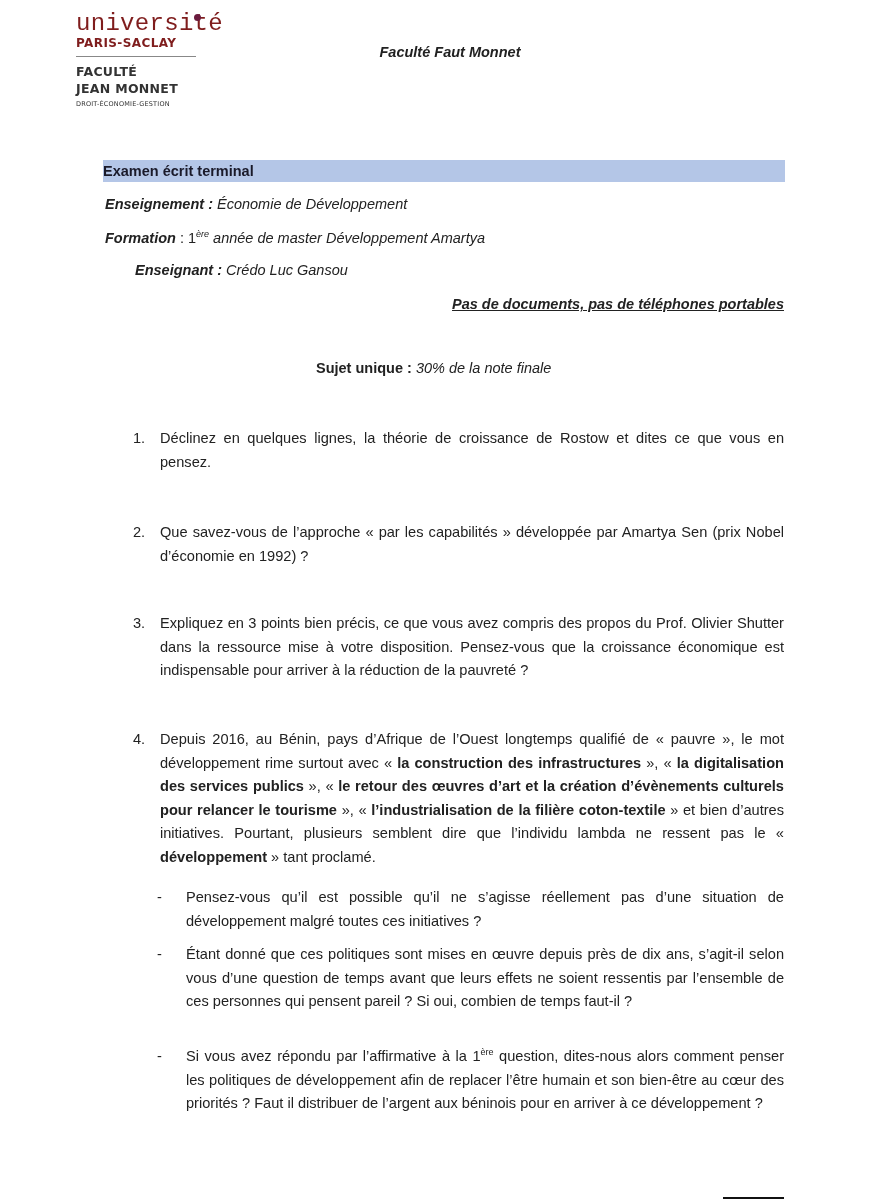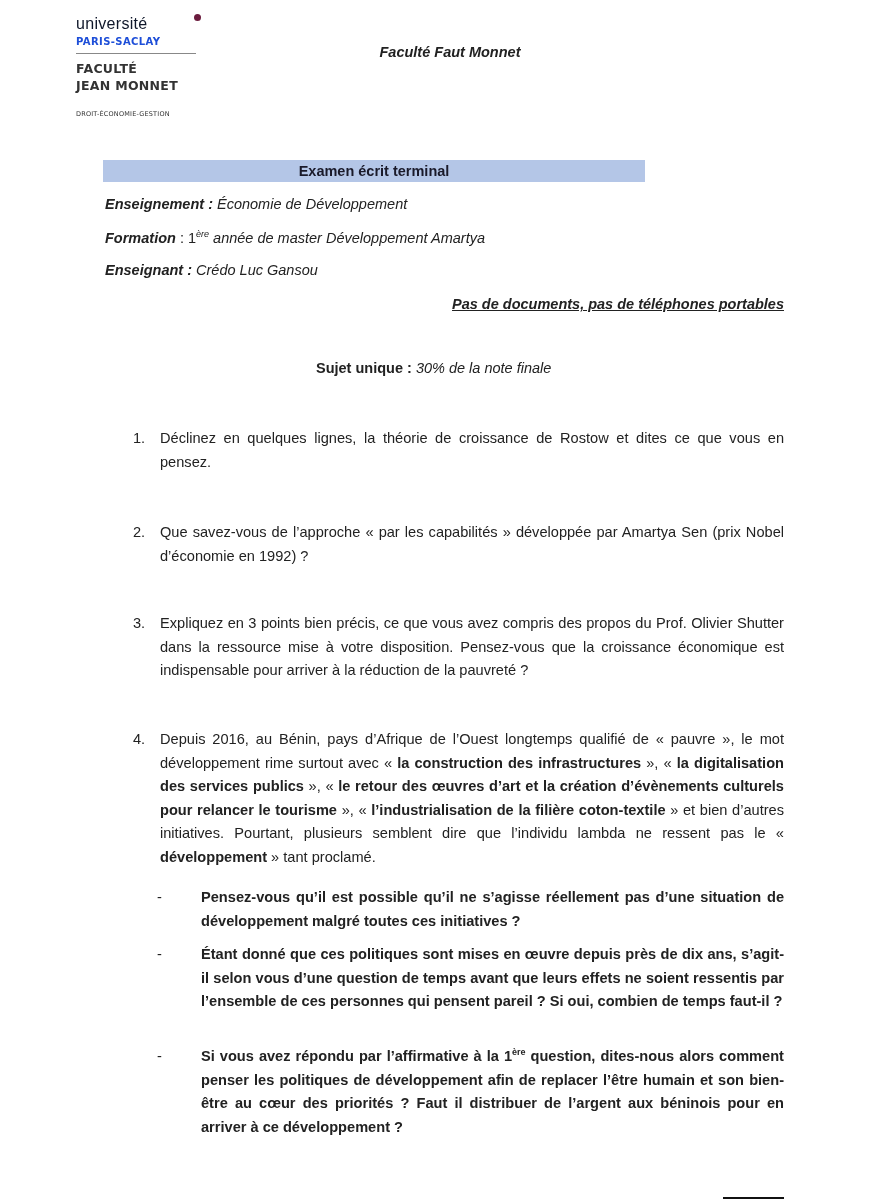--- a/index.html
+++ b/index.html
@@ -1,46 +1,46 @@
 <!DOCTYPE html>
 <html><head>
 <meta charset="utf-8">
 <style>
   html, body { margin: 0; padding: 0; background: #ffffff; }
   body { width: 890px; height: 1200px; position: relative; overflow: hidden;
          font-family: "Liberation Sans", sans-serif; color: #1a1a1a; }
   .logo { position: absolute; left: 76px; top: 12px; width: 125px; }
-  .logo .univ { font-family: Liberation Sans, sans-serif; font-size: 16px; color: #0f172a; letter-spacing: 0.3px; line-height: 24px; position: relative; }
+  .logo .univ { font-family: Liberation Mono, monospace; font-size: 24px; color: #7f1d1d; letter-spacing: 0.3px; line-height: 24px; position: relative; }
   .logo .dot { position: absolute; width: 7px; height: 7px; border-radius: 50%; background: #6b1c3e; left: 118px; top: 2px; }
-  .logo .ps { font-family: "DejaVu Sans", sans-serif; font-weight: bold; font-size: 10px; color: #1d4ed8; letter-spacing: 0.4px; margin-top: 0px; }
+  .logo .ps { font-family: "DejaVu Sans", sans-serif; font-weight: bold; font-size: 12px; color: #7f1d1d; letter-spacing: 0.4px; margin-top: 0px; }
   .logo .rule { height: 1px; background: #888; margin: 6px 0 6px 0; width: 120px; }
   .logo .fac { font-family: "DejaVu Sans", sans-serif; font-weight: bold; font-size: 12.5px; color: #333; line-height: 17px; letter-spacing: 0.3px; }
-  .logo .sub { font-family: "DejaVu Sans", sans-serif; font-size: 6.5px; color: #333; margin-top: 16px; letter-spacing: 0.2px; }
+  .logo .sub { font-family: "DejaVu Sans", sans-serif; font-size: 6.5px; color: #333; margin-top: 3px; letter-spacing: 0.2px; }
 
   .uni-header { position: absolute; left: 330px; top: 42px; width: 240px; text-align: center; font-style: italic; font-weight: bold; font-size: 14.5px; line-height: 20px; color: #222; }
 
-  .band { position: absolute; left: 103px; top: 160px; width: 542px; height: 22px; background: #b4c6e7; text-align: center; font-weight: bold; font-size: 14.5px; line-height: 22px; color: #1a1a2a; }
+  .band { position: absolute; left: 103px; top: 160px; width: 682px; height: 22px; background: #b4c6e7; text-align: left; font-weight: bold; font-size: 14.5px; line-height: 22px; color: #1a1a2a; }
 
   .meta { position: absolute; left: 105px; font-size: 14.5px; font-style: italic; color: #222; }
   .meta b { font-weight: bold; }
   .meta sup { font-size: 9px; }
 
   .warning { position: absolute; right: 106px; top: 296px; font-weight: bold; font-style: italic; text-decoration: underline; font-size: 14.5px; color: #222; }
   .subject { position: absolute; left: 316px; top: 360px; font-size: 14.5px; color: #222; }
   .subject b { font-weight: bold; }
   .subject i { }
 
   .q { position: absolute; left: 133px; width: 651px; font-size: 14.6px; line-height: 23.5px; color: #222; text-align: justify; }
   .q .num { position: absolute; left: 0; top: 0; }
   .q .txt { margin-left: 27px; display: block; }
   .q b { font-weight: bold; }
 
   .bullet { position: absolute; left: 157px; width: 627px; font-size: 14.6px; line-height: 23.5px; color: #222; text-align: justify; }
   .bullet .dash { position: absolute; left: 0; top: 0; }
-  .bullet .txt { margin-left: 44px; display: block; font-weight: bold; }
+  .bullet .txt { margin-left: 29px; display: block; }
   .bullet sup { font-size: 9px; line-height: 0; }
 
   .footer-line { position: absolute; left: 723px; top: 1197px; width: 61px; height: 2px; background: #111; }
 </style>
 </head>
 <body>
 
 <div class="logo">
   <div class="univ">
     <span>université</span>
@@ -58,21 +58,21 @@
 </div>
 
 <div class="band">Examen écrit terminal</div>
 
 <div class="meta" style="top:196px;">
   <b>Enseignement :</b><span> Économie de Développement</span>
 </div>
 <div class="meta" style="top:229px;">
   <b>Formation</b><span style="font-style:normal"> : 1</span><sup>ère</sup><span> année de master Développement Amartya</span>
 </div>
-<div class="meta" style="top:262px;">
+<div class="meta" style="top:262px;margin-left:30px;">
   <b>Enseignant :</b><span> Crédo Luc Gansou</span>
 </div>
 
 <div class="warning">Pas de documents, pas de téléphones portables</div>
 
 <div class="subject">
   <b>Sujet unique :</b><i> 30% de la note finale</i>
 </div>
 
 <div class="q" style="top:427px;">

